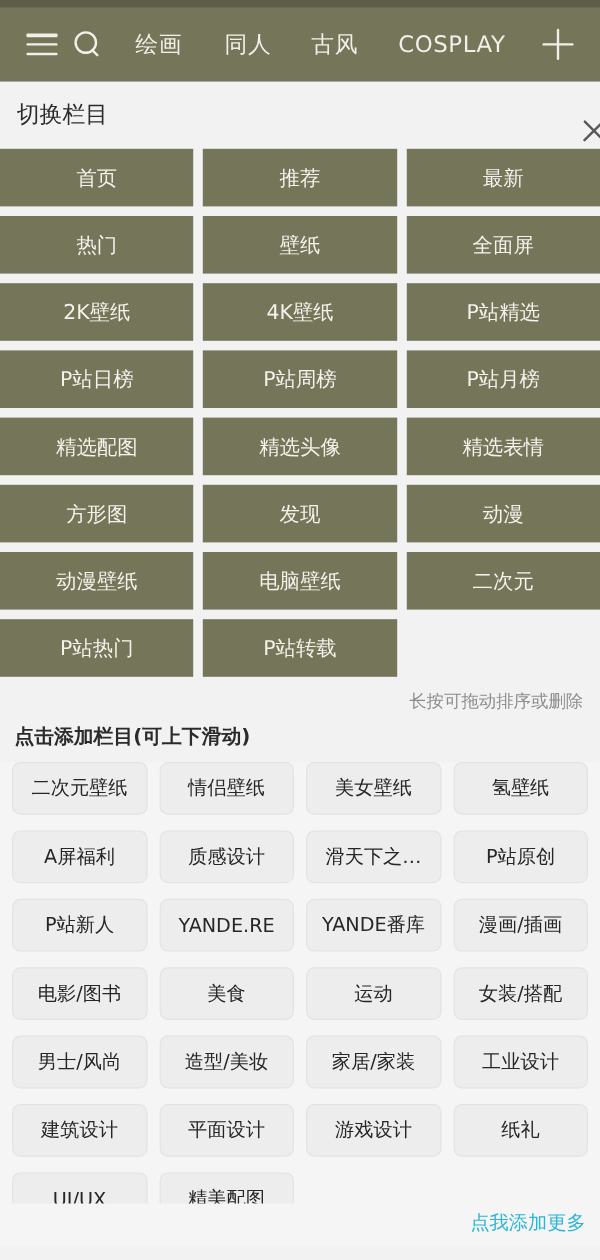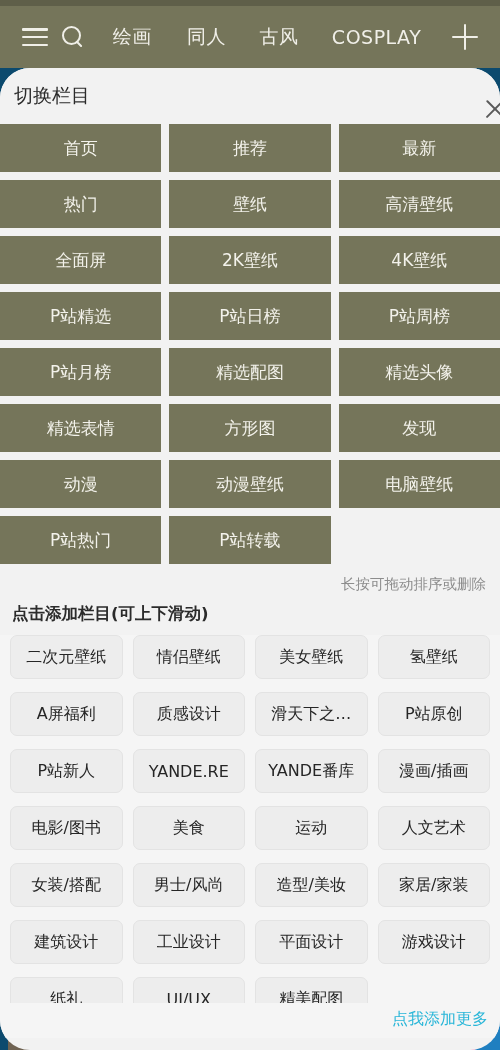--- a/index.html
+++ b/index.html
@@ -206,21 +206,21 @@
     background:#75755a;
     display:flex; align-items:center; justify-content:center;
   }
   .fab-arrow { width:26px; height:30px; position:relative; }
   .fab-arrow .bar { position:absolute; top:0; left:2px; width:22px; height:2.6px; background:#f3f2eb; border-radius:1px; }
   .fab-arrow .stem { position:absolute; top:8px; left:11.7px; width:2.6px; height:22px; background:#f3f2eb; border-radius:1px; }
   .fab-arrow .head-l { position:absolute; top:9px; left:4px; width:11px; height:2.6px; background:#f3f2eb; transform:rotate(45deg); transform-origin:left center; border-radius:1px; }
   .fab-arrow .head-r { position:absolute; top:9px; right:4px; width:11px; height:2.6px; background:#f3f2eb; transform:rotate(-45deg); transform-origin:right center; border-radius:1px; }
 
   
-  .modal-body { position:absolute; left:0; right:0; top:68px; bottom:0; background:#f2f2f2; overflow:hidden;border-radius:30px; }
+  .modal-body { position:absolute; left:0; right:0; top:68px; bottom:0; background:#f2f2f2; overflow:hidden; }
   .avail-clip { height: 368px; overflow:hidden; position:relative; }
 </style>
 </head>
 <body>
 
 <div id="app">
 
   <div class="feed">
     <div class="feed-col">
       <div class="feed-title">【刘诗诗】【美图】| 欧米茄</div>
@@ -286,36 +286,36 @@
         <span class="close-x"></span>
       </div>
     </div>
 
     <div class="sel-grid" id="sel-grid">
         <div class="sel-tile">首页</div>
         <div class="sel-tile">推荐</div>
         <div class="sel-tile">最新</div>
         <div class="sel-tile">热门</div>
         <div class="sel-tile">壁纸</div>
-        <div class="sel-tile">高清壁纸</div>
         <div class="sel-tile">全面屏</div>
         <div class="sel-tile">2K壁纸</div>
         <div class="sel-tile">4K壁纸</div>
         <div class="sel-tile">P站精选</div>
         <div class="sel-tile">P站日榜</div>
         <div class="sel-tile">P站周榜</div>
         <div class="sel-tile">P站月榜</div>
         <div class="sel-tile">精选配图</div>
         <div class="sel-tile">精选头像</div>
         <div class="sel-tile">精选表情</div>
         <div class="sel-tile">方形图</div>
         <div class="sel-tile">发现</div>
         <div class="sel-tile">动漫</div>
         <div class="sel-tile">动漫壁纸</div>
         <div class="sel-tile">电脑壁纸</div>
+        <div class="sel-tile">二次元</div>
         <div class="sel-tile">P站热门</div>
         <div class="sel-tile">P站转载</div>
       </div>
 
     <div class="hint-row">长按可拖动排序或删除</div>
 
     <div class="add-head">点击添加栏目(可上下滑动)</div>
 
     <div class="avail-clip">
       <div class="avail-wrap">
@@ -328,27 +328,26 @@
             <div class="chip">质感设计</div>
             <div class="chip">滑天下之…</div>
             <div class="chip">P站原创</div>
             <div class="chip">P站新人</div>
             <div class="chip">YANDE.RE</div>
             <div class="chip">YANDE番库</div>
             <div class="chip">漫画/插画</div>
             <div class="chip">电影/图书</div>
             <div class="chip">美食</div>
             <div class="chip">运动</div>
-            <div class="chip">人文艺术</div>
             <div class="chip">女装/搭配</div>
             <div class="chip">男士/风尚</div>
             <div class="chip">造型/美妆</div>
             <div class="chip">家居/家装</div>
+            <div class="chip">工业设计</div>
             <div class="chip">建筑设计</div>
-            <div class="chip">工业设计</div>
             <div class="chip">平面设计</div>
             <div class="chip">游戏设计</div>
             <div class="chip">纸礼</div>
             <div class="chip">UI/UX</div>
             <div class="chip">精美配图</div>
           </div>
       </div>
     </div>
 
     <div class="more-row">点我添加更多</div>

